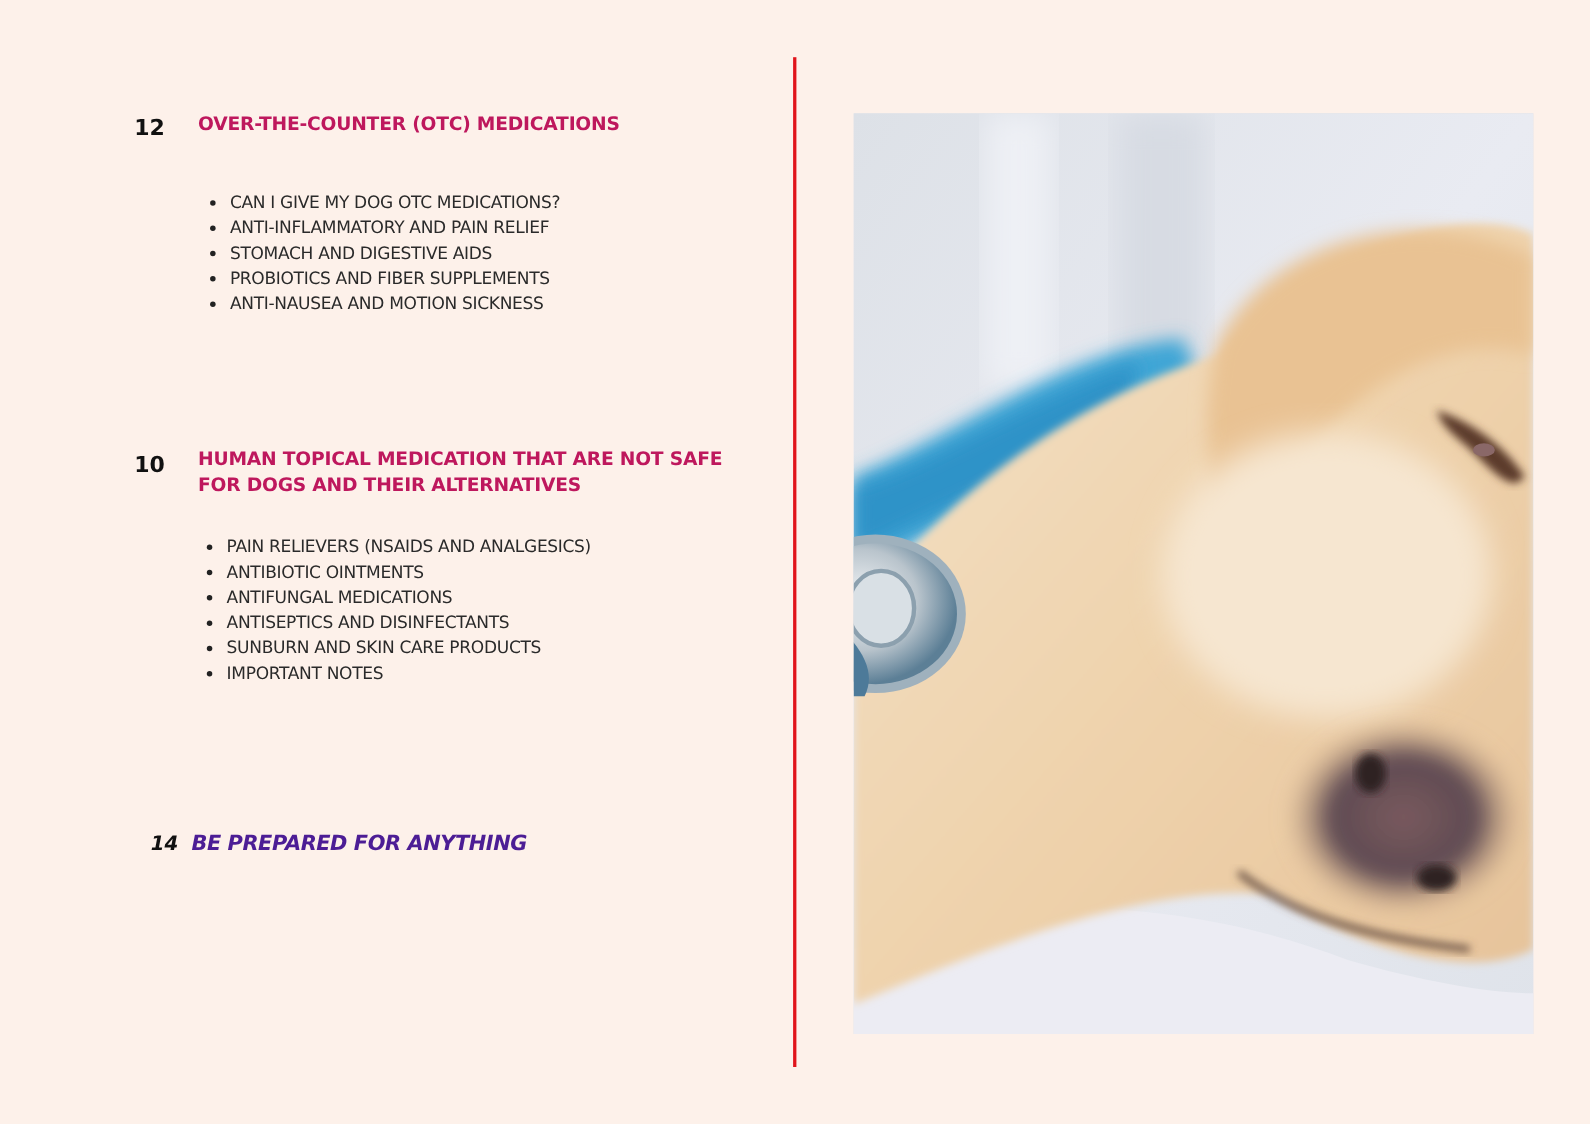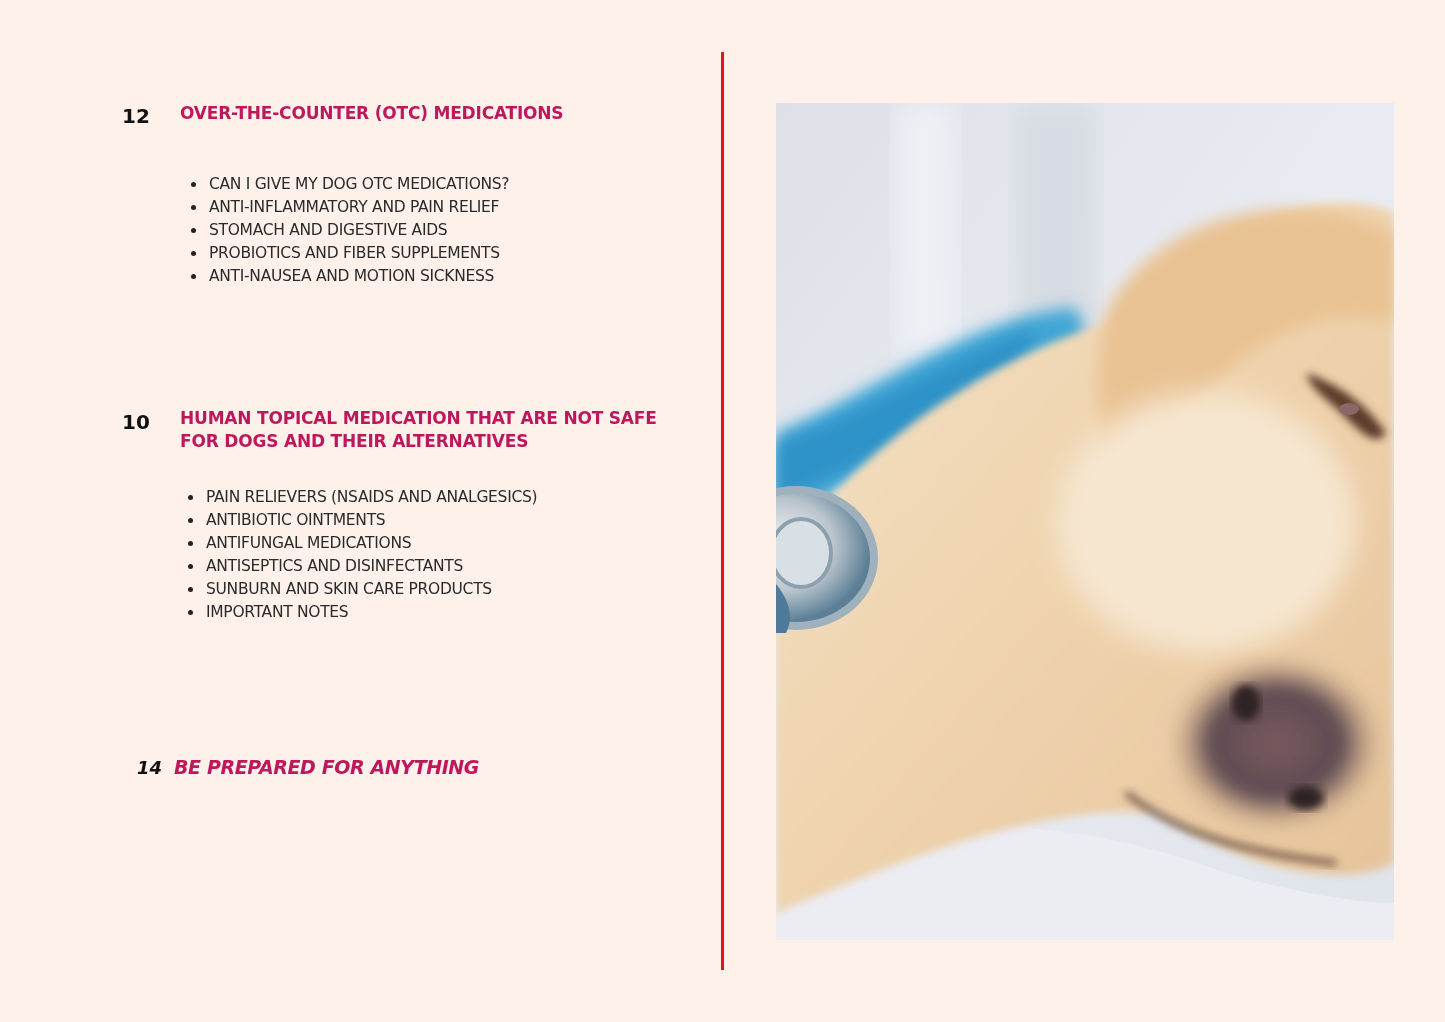--- a/index.html
+++ b/index.html
@@ -49,21 +49,21 @@
       border-radius: 50%;
       background: #222;
     }
     .red-title {
       position: absolute;
       font-family: "DejaVu Sans", sans-serif;
       font-weight: bold;
       font-style: italic;
       font-size: 19px;
       line-height: 30px;
-      color: #be185d;
+      color: #4c1d95;
       letter-spacing: -0.4px;
     }
     .divider {
       position: absolute;
       left: 721px; top: 52px;
       width: 3px; height: 918px;
       background: #e0141b;
     }
     .photo {
       position: absolute;

